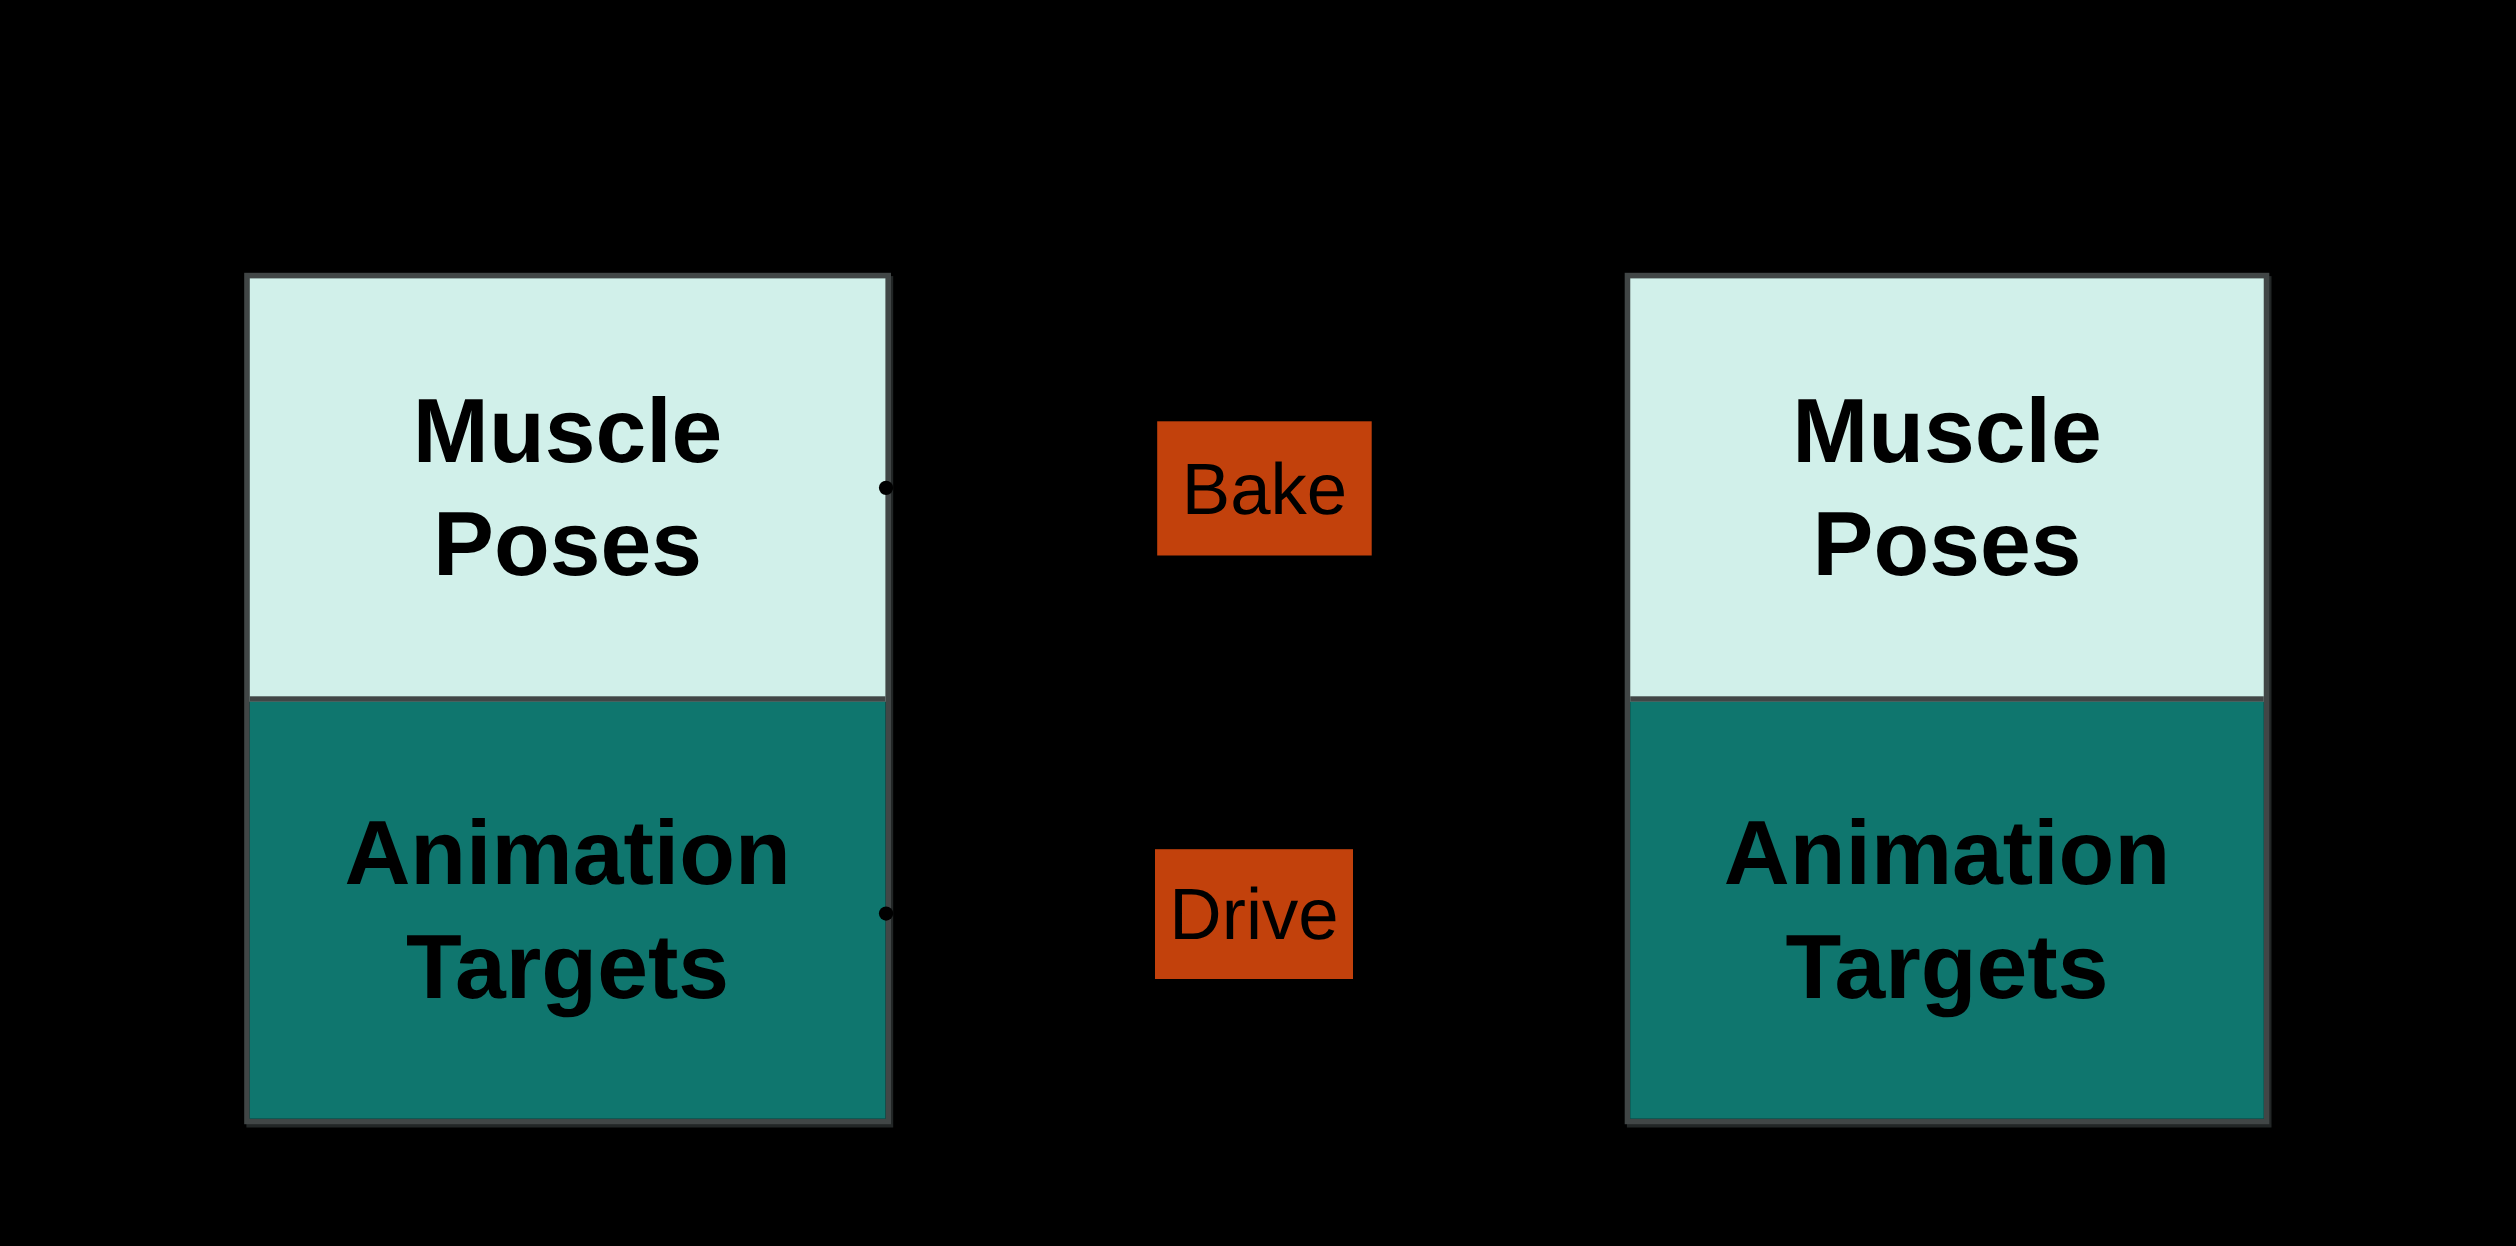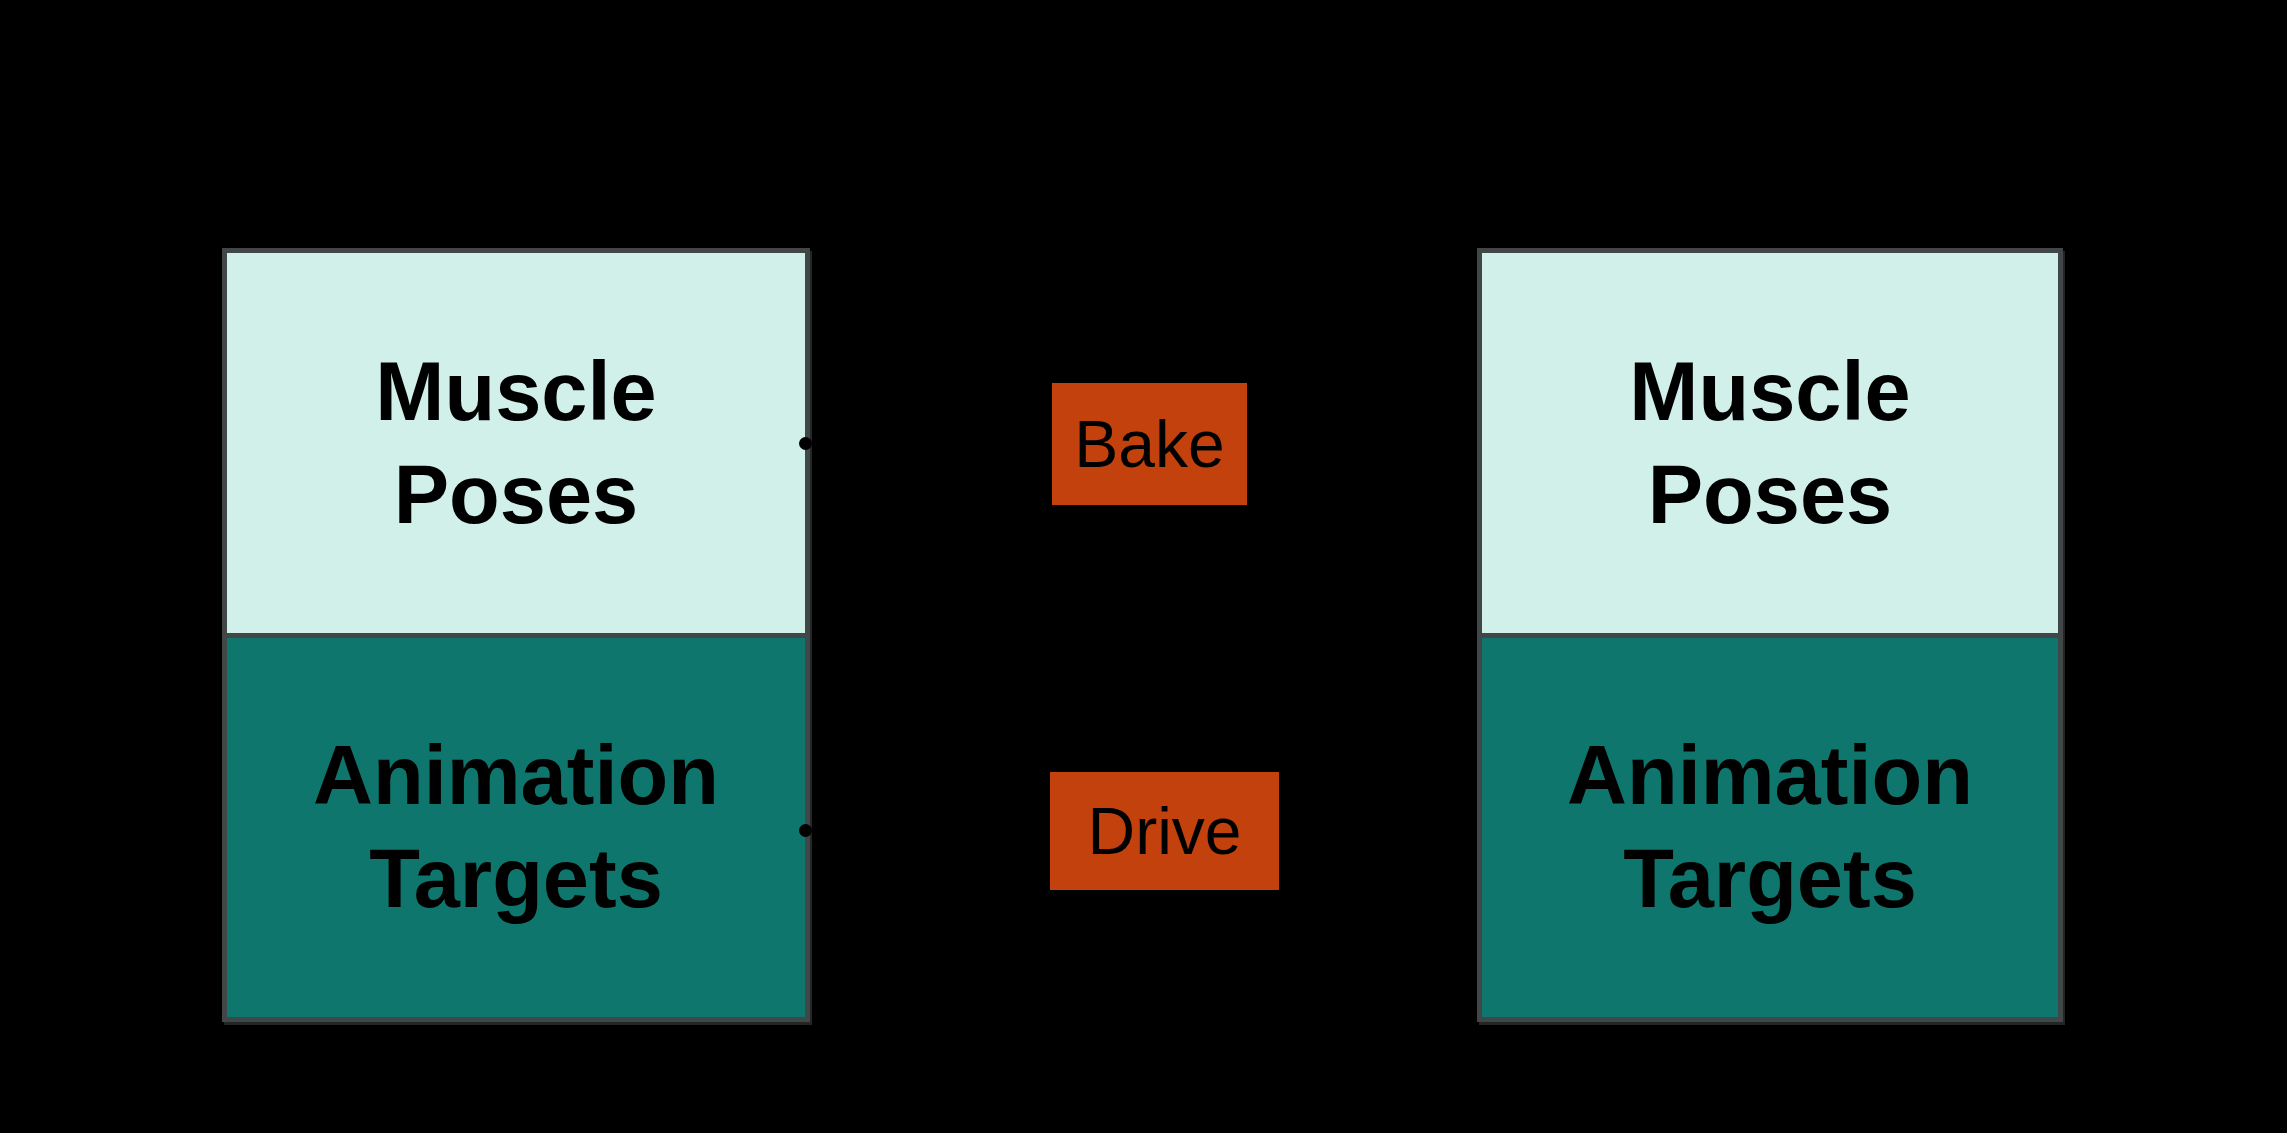--- a/index.html
+++ b/index.html
@@ -59,21 +59,21 @@
     background: #c2410c;
     color: #000000;
     display: flex;
     align-items: center;
     justify-content: center;
     font-weight: 400;
     font-size: 66px;
     line-height: 1;
   }
   .connector-label.bake  { left: 1052px; top: 383px; width: 195px; height: 122px; }
-  .connector-label.drive { left: 1050px; top: 772px; width: 229px; height: 118px; }
+  .connector-label.drive { left: 1050px; top: 772px; width: 180px; height: 118px; }
 
   
   .connector-dot {
     position: absolute;
     width: 13px;
     height: 13px;
     border-radius: 50%;
     background: #000000;
     z-index: 3;
   }

